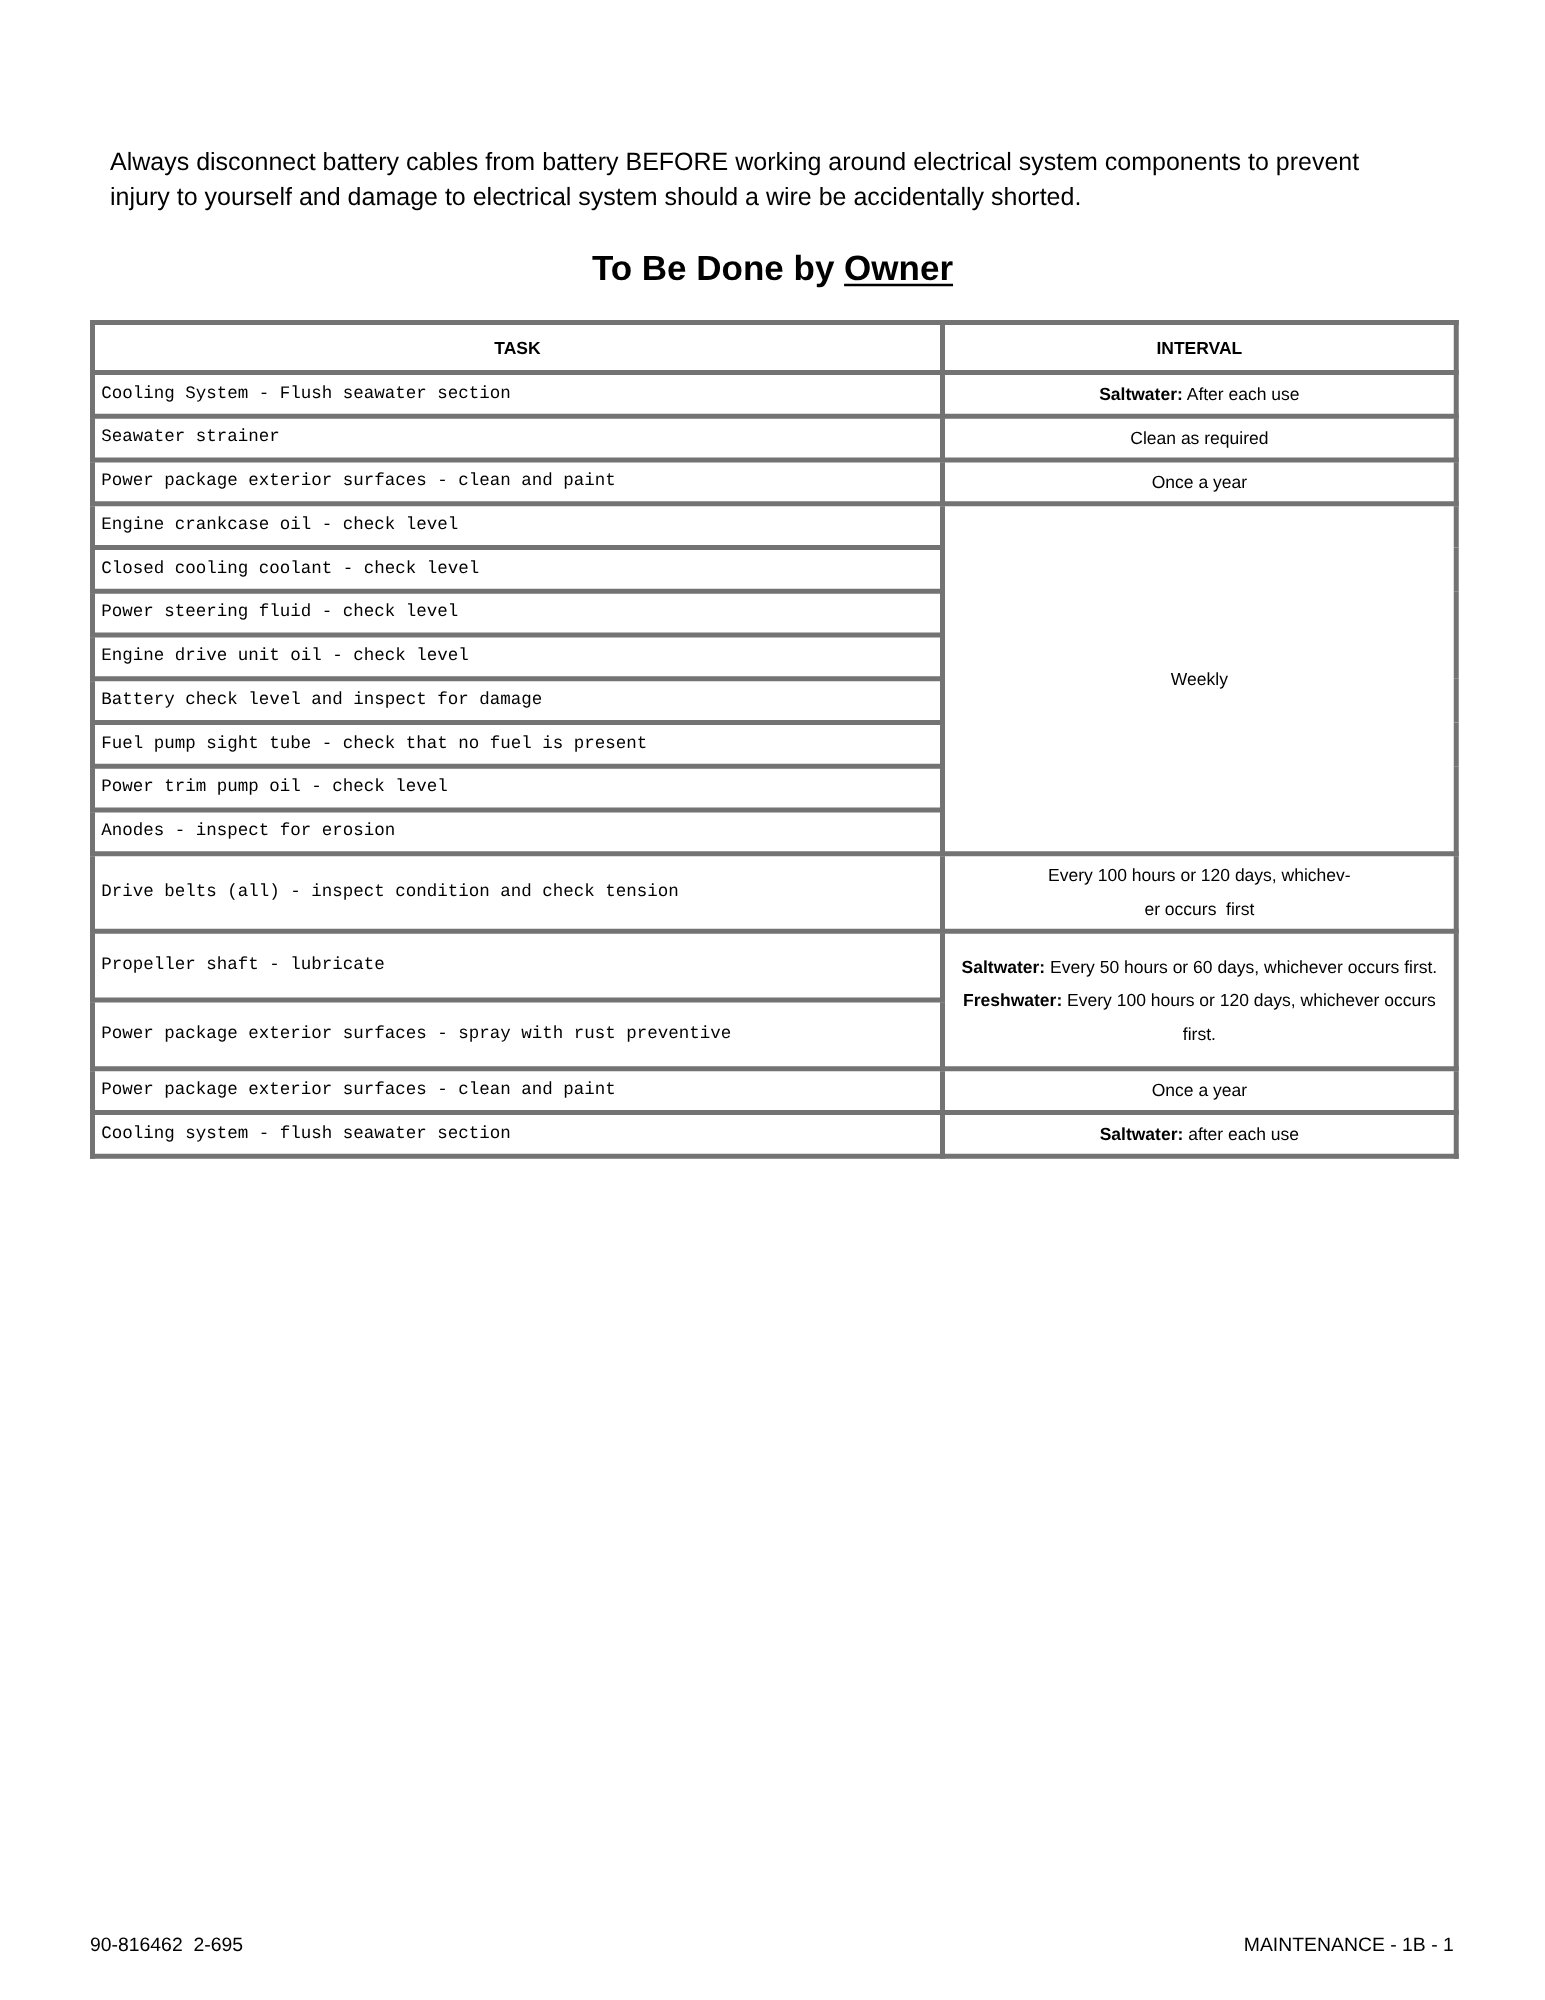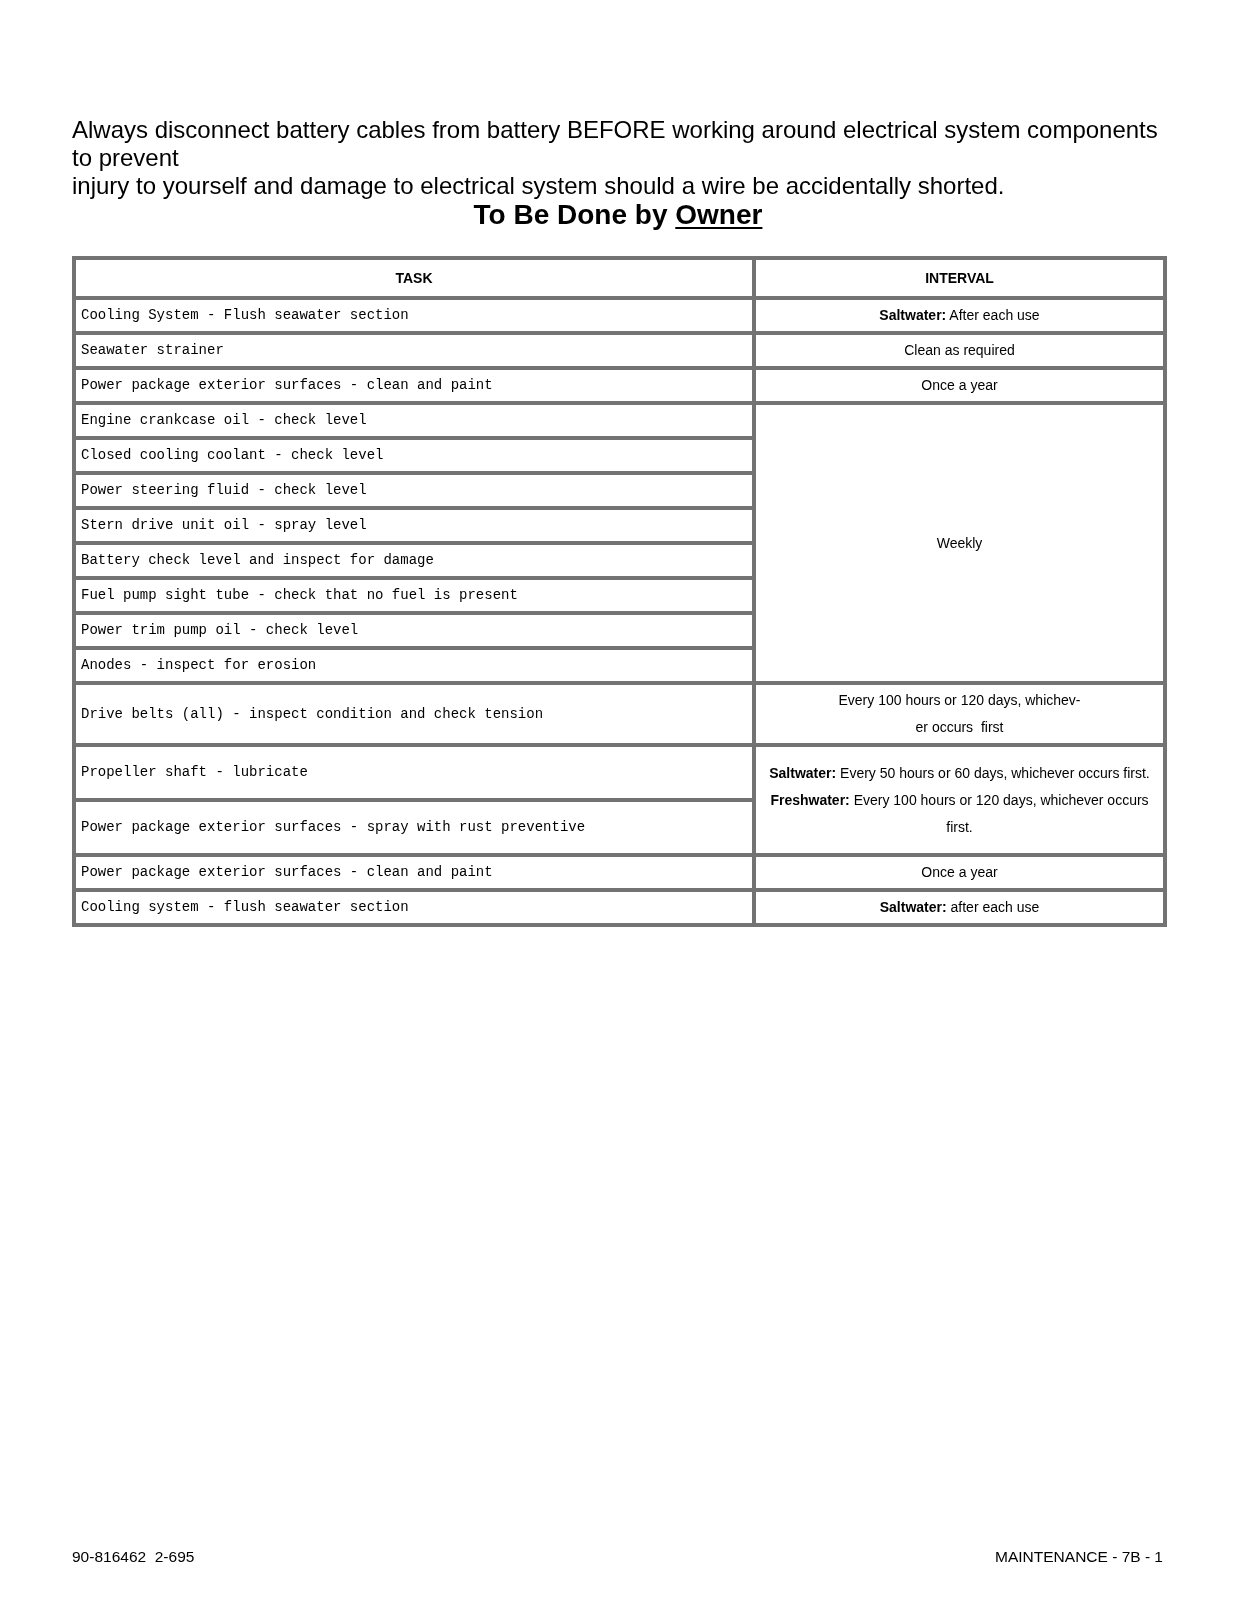--- a/index.html
+++ b/index.html
@@ -22,23 +22,23 @@
     left: 0;
     width: 100%;
     text-align: center;
     font-size: 36px;
     font-weight: bold;
     line-height: 40px;
   }
   .intro {
     position: absolute;
     top: 116px;
-    left: 72px;
+    left: 88px;
     width: 1096px;
-    font-size: 24px;
+    font-size: 20px;
     line-height: 28px;
     white-space: pre-line;
   }
   .section-heading {
     position: absolute;
     top: 199px;
     left: 0;
     width: 100%;
     text-align: center;
     font-size: 28px;
@@ -144,21 +144,21 @@
         <td class="task">Engine crankcase oil - check level</td>
         <td class="int" rowspan="8">Weekly</td>
       </tr>
       <tr class="rh33">
         <td class="task">Closed cooling coolant - check level</td>
       </tr>
       <tr class="rh33">
         <td class="task">Power steering fluid - check level</td>
       </tr>
       <tr class="rh33">
-        <td class="task">Stern drive unit oil - spray level</td>
+        <td class="task">Engine drive unit oil - check level</td>
       </tr>
       <tr class="rh33">
         <td class="task">Battery check level and inspect for damage</td>
       </tr>
       <tr class="rh33">
         <td class="task">Fuel pump sight tube - check that no fuel is present</td>
       </tr>
       <tr class="rh33">
         <td class="task">Power trim pump oil - check level</td>
       </tr>
@@ -185,15 +185,15 @@
         <td class="int">Once a year</td>
       </tr>
       <tr class="rh28">
         <td class="task">Cooling system - flush seawater section</td>
         <td class="int"><span class="b">Saltwater:</span><span> after each use</span></td>
       </tr>
     </tbody>
   </table>
 
   <div class="footer-left">90-816462  2-695</div>
-  <div class="footer-right">MAINTENANCE - 7B - 1</div>
+  <div class="footer-right">MAINTENANCE - 1B - 1</div>
 
 </div>
 
 </body></html>

